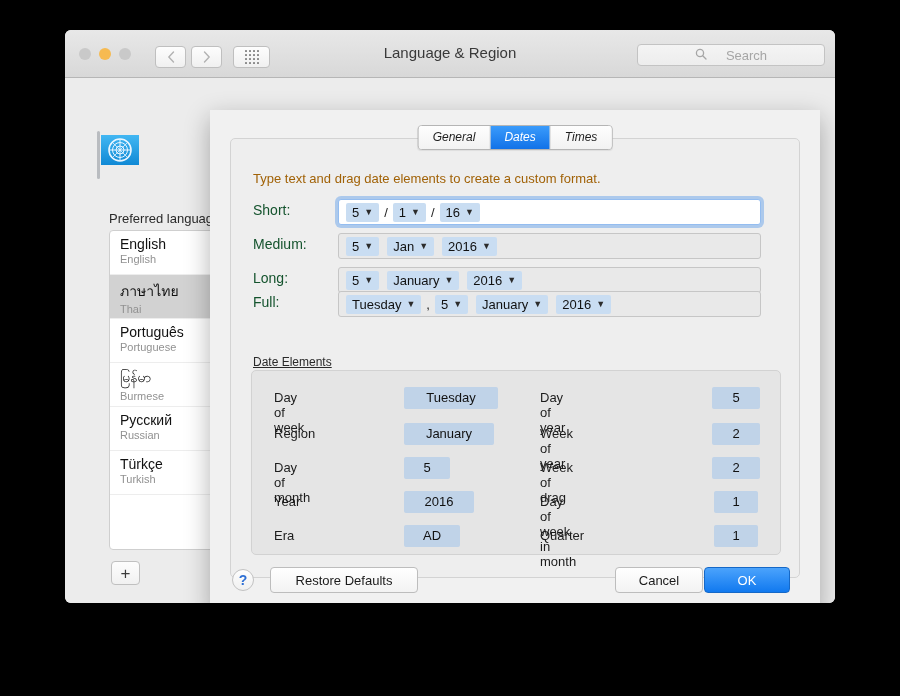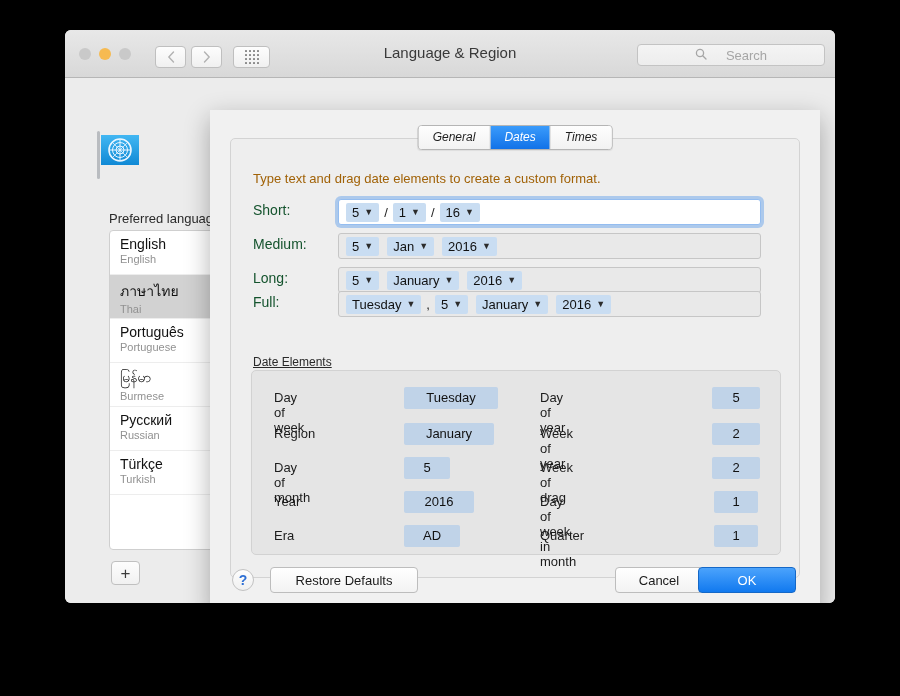--- a/index.html
+++ b/index.html
@@ -193,21 +193,21 @@
   .btn {
     position: absolute; bottom: 20px; height: 26px;
     border-radius: 4px; font-size: 13px;
     display: flex; align-items: center; justify-content: center;
     background: linear-gradient(#ffffff, #f3f3f3);
     border: 1px solid #bdbdbd; color: #1a1a1a;
   }
   .btn.restore { left: 60px; width: 148px; }
   .btn.cancel  { right: 117px; width: 88px; }
   .btn.ok {
-    right: 24px; width: 98px;
+    right: 30px; width: 86px;
     background: linear-gradient(#4ba3fc, #1179ef);
     border: 1px solid #1568c7; color: #fff;
   }
 </style>
 </head>
 <body>
 
 <div class="window">
 
   <div class="titlebar">

